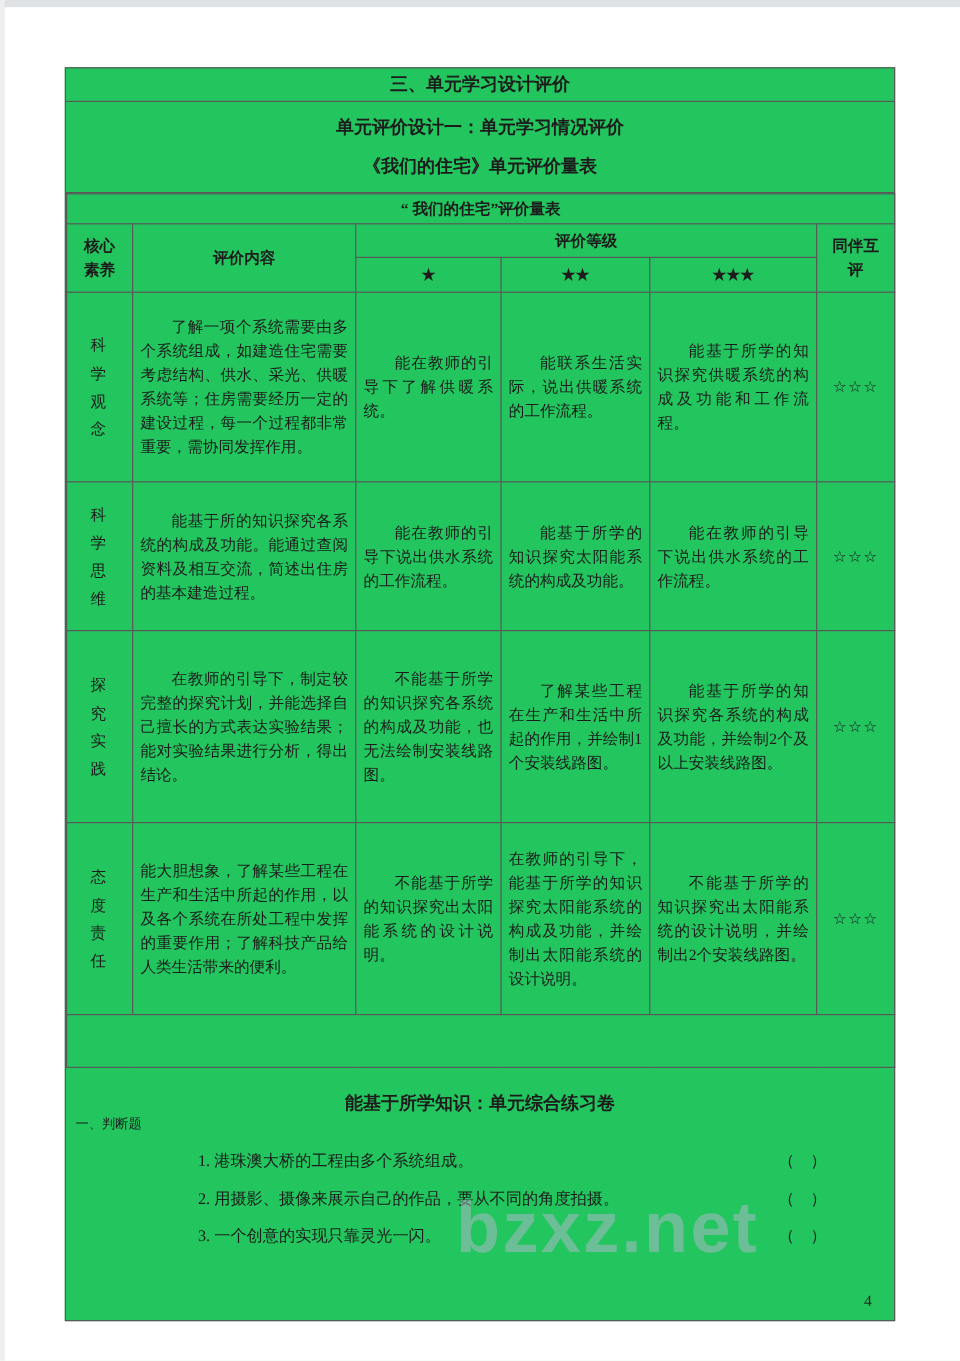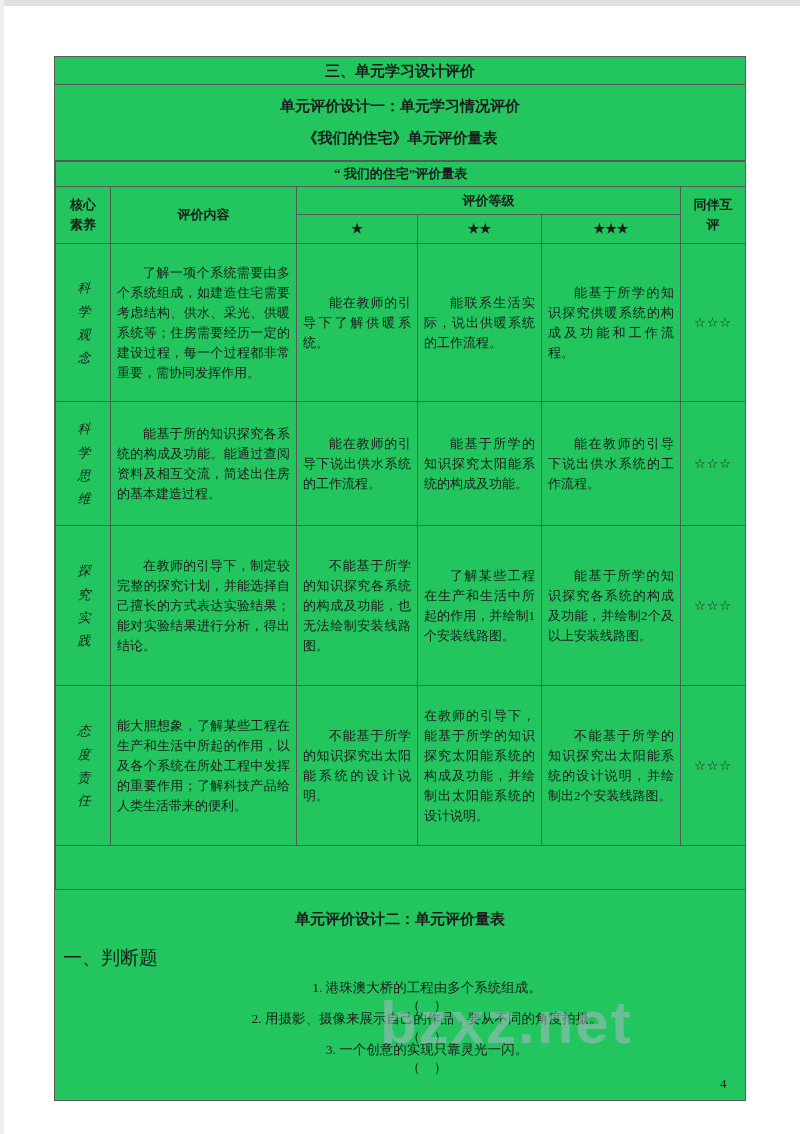--- a/index.html
+++ b/index.html
@@ -39,32 +39,32 @@
   .hdr { text-align:center; font-weight:bold; padding:2px; }
   .hdr-level { height:20px; }
   .hdr-star { height:26px; font-size:13px; }
   .w2 { width:30px; margin:6px auto; }
   .w3 { width:42px; margin:0 auto; }
 
   .cell-text { text-align:justify; text-indent:2em; }
   .no-indent { text-indent:0; }
   .v-text {
     width:15px; margin:0 auto; word-break:break-all;
-    line-height:1.8; font-size:13px; text-align:right;font-style:italic;
+    line-height:1.8; font-size:13px; text-align:left;
   }
   .peer-cell { text-align:center; letter-spacing:1px; font-size:13px; }
   .empty-cell { height:44px; }
 
   .section2 { position:relative; height:190px; }
   .s2-title { margin-top:20px; text-align:center; font-weight:bold; font-size:15px; }
-  .s2-heading { margin-top:16px; padding-left:8px; font-size:19px; }
+  .s2-heading { padding-left:8px; font-size:11px; }
   .q-list { margin-top:8px; }
   .q-item {
     display:flex; justify-content:space-between; align-items:center;
-    height:31px; padding-left:110px; padding-right:56px; font-size:13.5px;flex-direction:column;
+    height:31px; padding-left:110px; padding-right:56px; font-size:13.5px;
   }
   .q-answer { white-space:pre; }
 
   .watermark {
     position:absolute; left:360px; top:988px;
     font-family:"Liberation Sans","DejaVu Sans",sans-serif;
     font-weight:bold; font-size:60px; letter-spacing:2px;
     color:#a9b9c6; opacity:0.55; z-index:5; pointer-events:none;margin-left:20px;
   }
   .page-number {
@@ -194,21 +194,21 @@
       <td class="peer-cell">☆☆☆</td>
     </tr>
 
     <tr>
       <td colspan="6" class="empty-cell"></td>
     </tr>
   </tbody>
     </table>
 
   <div class="section2">
-    <div class="s2-title">单元评价设计二：单元评价量表</div>
+    <div class="s2-title">能基于所学知识：单元综合练习卷</div>
     <div class="s2-heading">一、判断题</div>
     <div class="q-list">
       <div class="q-item">
         <span>1. 港珠澳大桥的工程由多个系统组成。</span>
         <span class="q-answer">（    ）</span>
       </div>
       <div class="q-item">
         <span>2. 用摄影、摄像来展示自己的作品，要从不同的角度拍摄。</span>
         <span class="q-answer">（    ）</span>
       </div>

